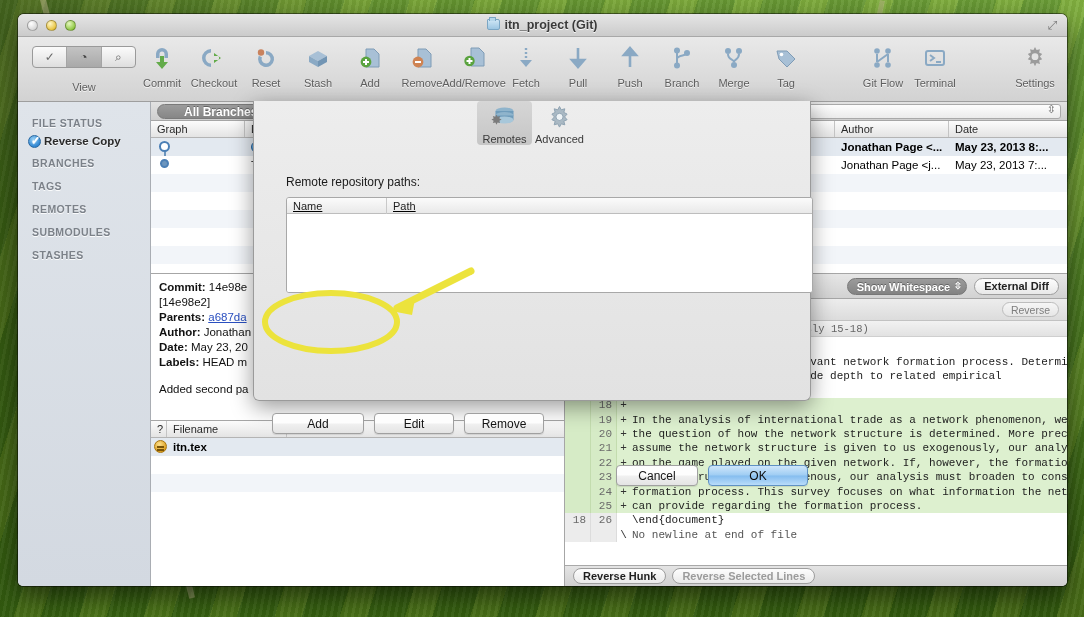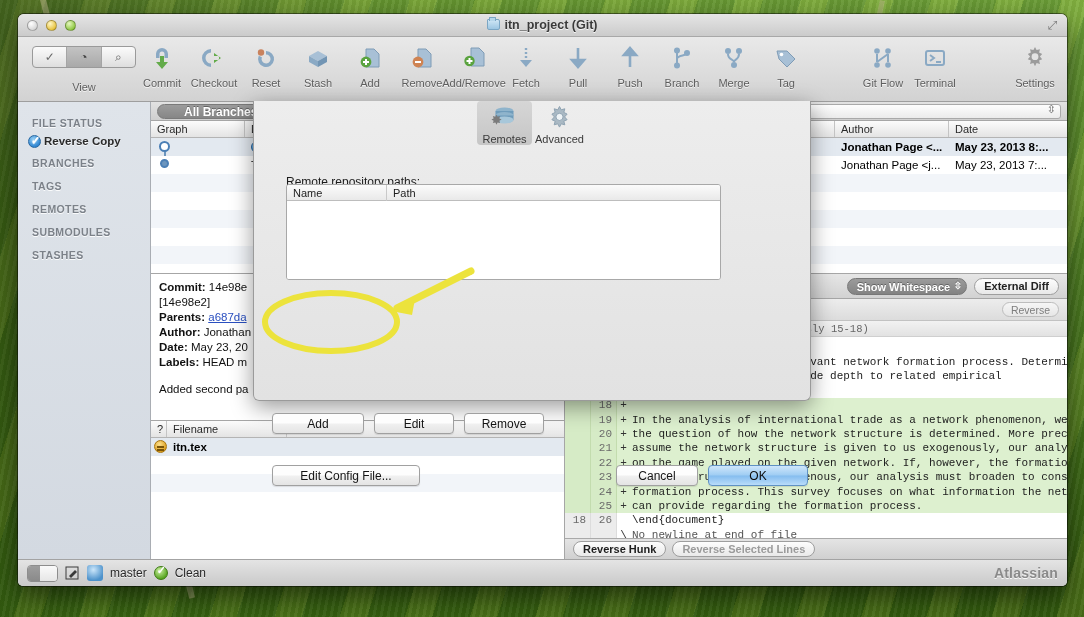--- a/index.html
+++ b/index.html
@@ -712,37 +712,20 @@
           <div id="revbar">
             <div class="rv-btn">Reverse Hunk</div>
             <div class="rv-btn dis">Reverse Selected Lines</div>
           </div>
         </div>
 
       </div>
     </div>
   </div>
 
-  <div id="statusbar">
-    <div id="sb-toggle">
-        <div class="l"></div>
-        <div class="r"></div>
-      </div>
-    <div class="sb-ic">
-      <svg width="15" height="15" viewBox="0 0 15 15">
-          <rect x="1" y="1" width="12" height="12" fill="none" stroke="#3a3a3a"></rect>
-          <path d="M4 10l6-6 2 2-6 6z" fill="#3a3a3a"></path>
-        </svg>
-    </div>
-    <div id="branch-ic"></div>
-    <div class="sb-txt">master</div>
-    <div id="clean-ic"></div>
-    <div class="sb-txt">Clean</div>
-    <div id="atlassian">Atlassian</div>
-  </div>
 
 </div>
 
 <div id="sheet" style="width: 558px; height: 300px; left: 253px; top: 101px;">
   <div id="sheet-inner">
 
     <div id="sheet-tabs">
       <div class="stab active">
         <span class="gl">
           <svg width="27" height="26" viewBox="0 0 27 26">
@@ -762,32 +745,31 @@
             <path d="M13.5 1.5l1.7 3.3 3.6-1-1 3.6 3.3 1.7-2.5 2.8 2.5 2.8-3.3 1.5 1 3.6-3.6-1-1.7 3.3-1.7-3.3-3.6 1 1-3.6-3.3-1.5 2.5-2.8-2.5-2.8 3.3-1.7-1-3.6 3.6 1z" fill="#aab9c4" stroke="#8fa3b2"></path>
             <circle cx="13.5" cy="11.9" r="3.6" fill="#eef3f6" stroke="#8fa3b2"></circle>
           </svg>
         </span>
         <span>Advanced</span>
       </div>
     </div>
 
     <div class="sheet-label" style="left: 32px; top: 74px;">Remote repository paths:</div>
 
-    <div id="remote-box" style="left: 32px; top: 83px; width: 435px; height: 96px;">
+    <div id="remote-box" style="left: 32px; top: 96px; width: 527px; height: 96px; text-decoration: underline;">
       <div class="rh">
         <div class="c-name">Name</div>
         <div>Path</div>
       </div>
       <div class="rbody"></div>
     </div>
 
     <div class="btn" id="btn-add">Add</div>
     <div class="btn" id="btn-edit">Edit</div>
     <div class="btn" id="btn-remove">Remove</div>
-    <div class="btn" id="btn-config">Edit Config File...</div>
     <div class="btn" id="btn-cancel">Cancel</div>
     <div class="btn primary" id="btn-ok">OK</div>
   </div>
 </div>
 
 <svg id="annot" width="1084" height="617" viewBox="0 0 1084 617">
   <ellipse cx="331" cy="322" rx="66" ry="29" fill="none" stroke="#ece33c" stroke-width="6"></ellipse>
   <path d="M471 271 L397 308" stroke="#ece33c" stroke-width="7" fill="none" stroke-linecap="round"></path>
   <path d="M391 311 L415 299 L412 315 Z" fill="#ece33c"></path>
 </svg>

